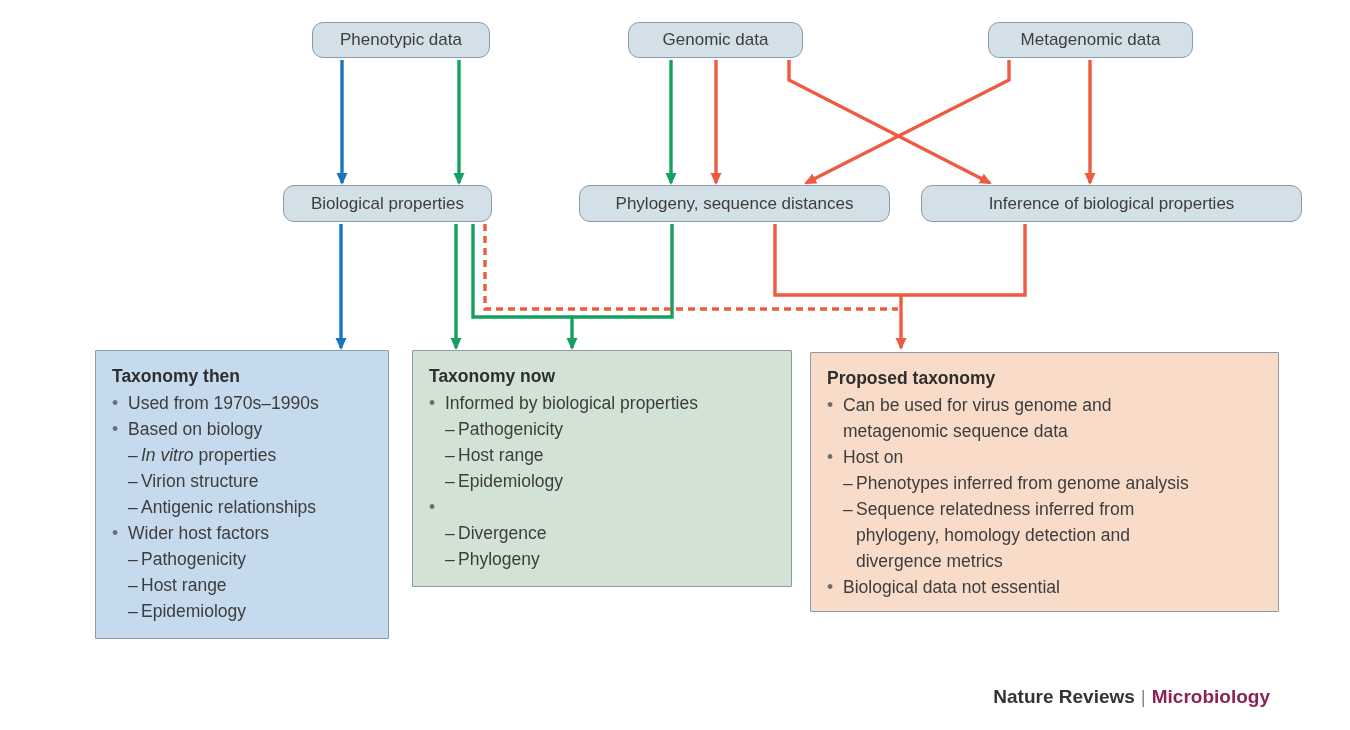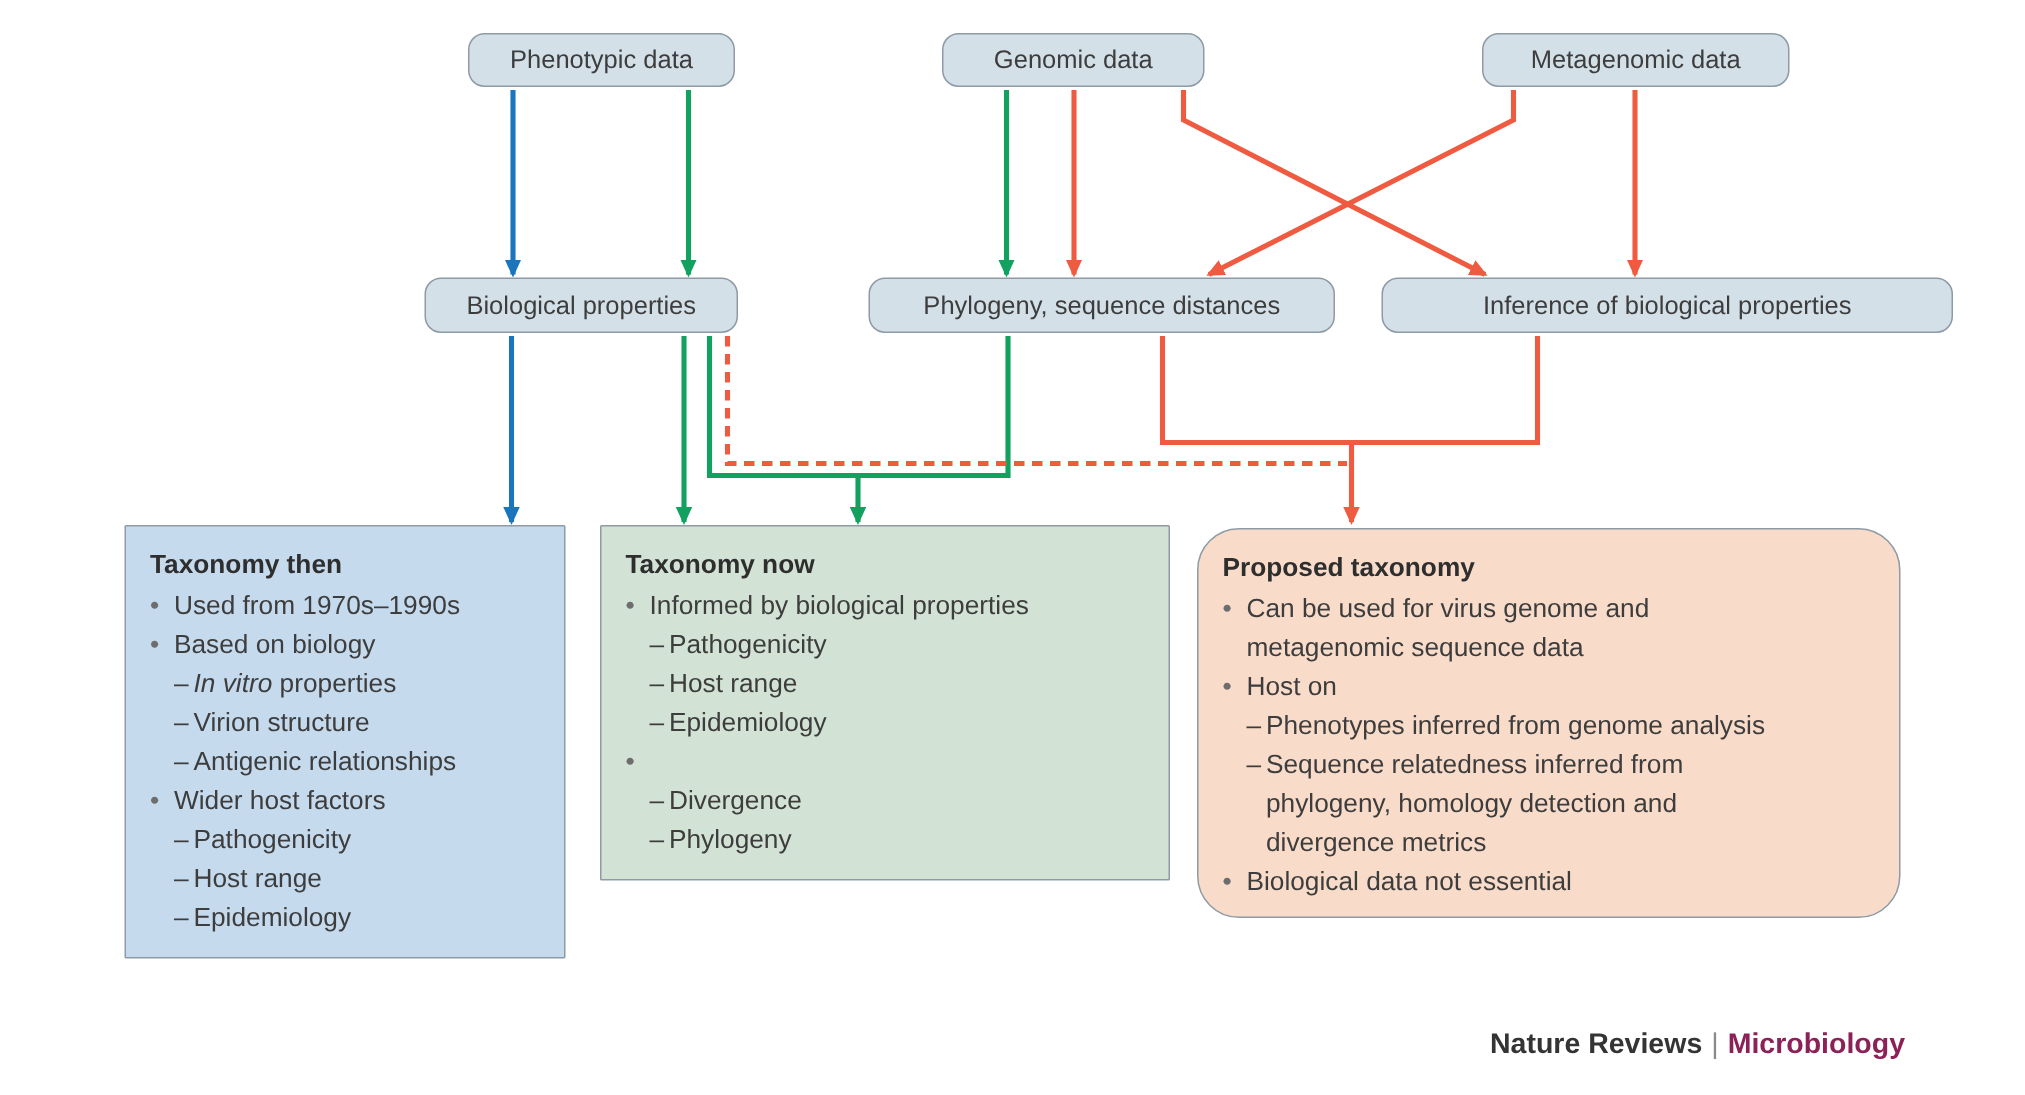--- a/index.html
+++ b/index.html
@@ -27,20 +27,21 @@
   }
   .panel{
     position:absolute;
     box-sizing:border-box;
     border:1.5px solid var(--node-border);
     color:var(--text-dark);
     font-size:17.5px;
     padding:12px 14px 10px 16px;
     line-height:26px;
     border-radius:1px;
+    margin-left:12px;
   }
   .panel .panel-title{
     font-weight:bold;
     color:#2e2e2e;
     margin-bottom:1px;
   }
   .panel .item{display:flex;}
   .panel .item .mk{flex:0 0 16px;color:var(--bullet-gray);}
   .panel .item.dash{margin-left:16px;}
   .panel .item.dash .mk{flex:0 0 13px;color:var(--text-dark);}
@@ -180,21 +181,21 @@
           <span class="mk">–</span>
           <span class="tx"><span>Divergence</span></span>
         </div>
         <div class="item dash">
           <span class="mk">–</span>
           <span class="tx"><span>Phylogeny</span></span>
         </div>
       </div>
   </div>
 
-  <div class="panel" id="panel-proposed" style="left:798px;top:352px;width:469px;height:260px;border-radius:28px;">
+  <div class="panel" id="panel-proposed" style="left:798px;top:352px;width:469px;height:260px;">
     <div class="panel-title">Proposed taxonomy</div>
     <div class="panel-items">
         <div class="item bullet">
           <span class="mk">•</span>
           <span class="tx"><span>Can be used for virus genome and</span><br><span>metagenomic sequence data</span></span>
         </div>
         <div class="item bullet">
           <span class="mk">•</span>
           <span class="tx"><span>Host on</span></span>
         </div>

